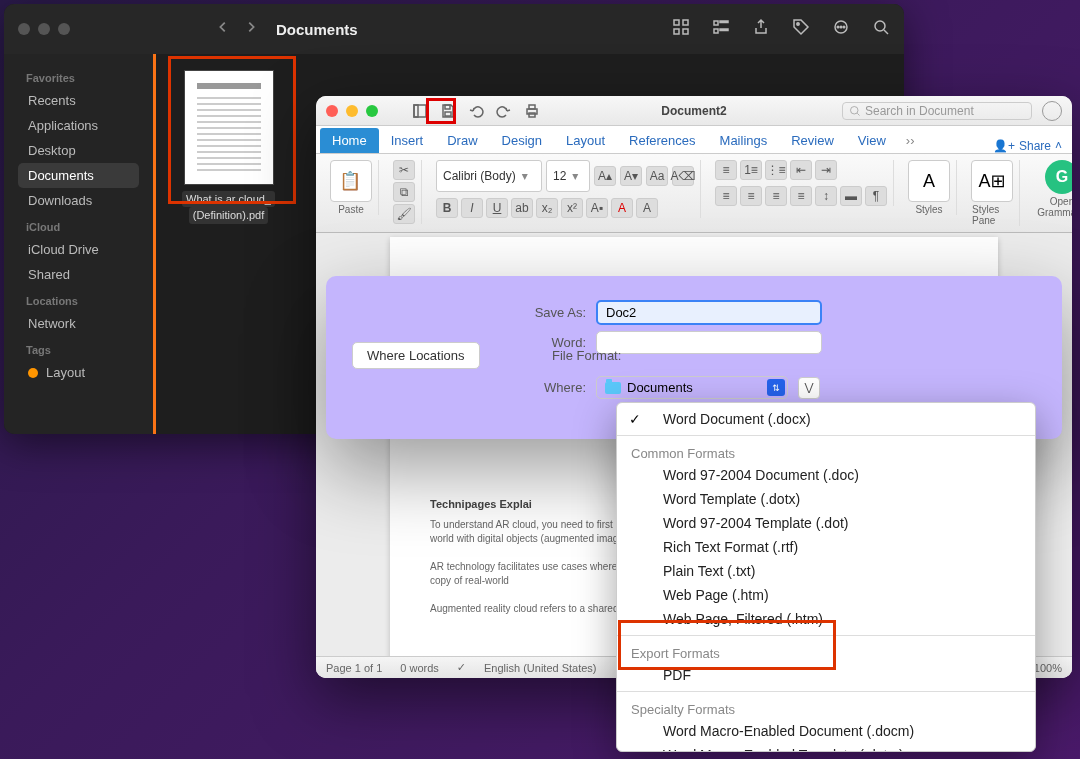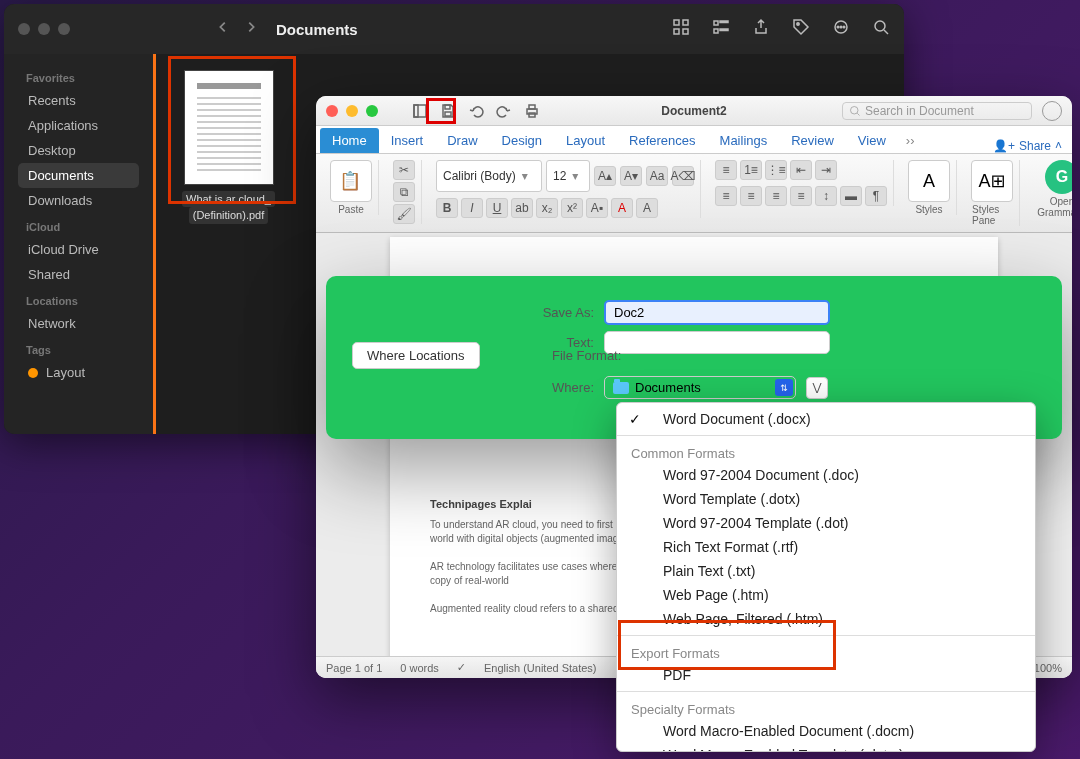--- a/index.html
+++ b/index.html
@@ -54,21 +54,21 @@
   .bigicon{width:42px;height:42px;border:1px solid #ccc;border-radius:4px;background:#fff;display:flex;align-items:center;justify-content:center;font-size:18px;}
   .gram{background:#26c281;color:#fff;border:none;border-radius:50%;width:34px;height:34px;display:flex;align-items:center;justify-content:center;font-weight:bold;font-size:16px;}
 
   .word-doc { flex:1; background:#ececec; position:relative; overflow:hidden;}
   .page { position:absolute; left:74px; top:4px; width:608px; height:560px; background:#fff; box-shadow:0 2px 6px rgba(0,0,0,.2); padding:260px 40px 40px; font-size:10px; color:#666; line-height:1.4;}
   .page h4{font-size:11px;color:#444;margin-bottom:6px;}
   .statusbar{ position:absolute; left:0; right:0; bottom:0; height:22px; background:linear-gradient(#f5f5f5,#e5e5e5); border-top:1px solid #ccc; font-size:11px; color:#666; display:flex; align-items:center; padding:0 10px; gap:18px;}
   .statusbar .sp{margin-left:auto;}
 
   
-  .dialog { position:absolute; left:326px; top:276px; width:736px; background:#22c55e; border-radius:10px; box-shadow:0 30px 80px rgba(0,0,0,.4); padding:18px 20px 34px;}
+  .dialog { position:absolute; left:326px; top:276px; width:736px; background:#c4b5fd; border-radius:10px; box-shadow:0 30px 80px rgba(0,0,0,.4); padding:18px 12px 34px;}
   .dlg-row { display:flex; align-items:center; justify-content:flex-start; margin:6px 0; gap:10px;}
   .dlg-lbl { width:248px; text-align:right; font-size:13px; color:#555;}
   .dlg-input { width:226px; padding:3px 8px; border:2px solid #3b82f6; border-radius:5px; font-size:13px; background:#e8f0fe;}
   .dlg-input.plain{border:1px solid #ccc;background:#fff;}
   .where-sel{ width:192px; border:1px solid #ccc; border-radius:5px; padding:3px 8px; font-size:13px; display:flex; align-items:center; gap:6px; position:relative;}
   .where-sel .arr{ position:absolute; right:2px; top:2px; bottom:2px; width:18px; background:#2563eb; border-radius:3px; display:flex;align-items:center;justify-content:center;color:#fff;font-size:9px;}
   .expand-btn{width:22px;height:22px;border:1px solid #ccc;border-radius:4px;background:#fff;display:flex;align-items:center;justify-content:center;font-size:11px;color:#555;}
   .online-btn{ position:absolute; left:26px; bottom:70px; border:1px solid #ccc; background:#fff; border-radius:5px; padding:5px 14px; font-size:13px; color:#333;}
   .ff-lbl{ position:absolute; left:226px; bottom:76px; font-size:13px; color:#555;}
 
@@ -317,21 +317,21 @@
     <span class="sp">100%</span>
   </div>
 </div>
 
 <div class="dialog">
   <div class="dlg-row">
     <div class="dlg-lbl">Save As:</div>
     <input class="dlg-input" value="Doc2" style="">
   </div>
   <div class="dlg-row">
-    <div class="dlg-lbl">Text:</div>
+    <div class="dlg-lbl">Word:</div>
     <input class="dlg-input plain" style="">
   </div>
   <div class="dlg-row" style="margin-top:22px">
     <div class="dlg-lbl">Where:</div>
     <div class="where-sel">
       <span class="folder-ico"></span>
       <span>Documents</span>
       <span class="arr">⇅</span>
     </div>
     <div class="expand-btn">⋁</div>

